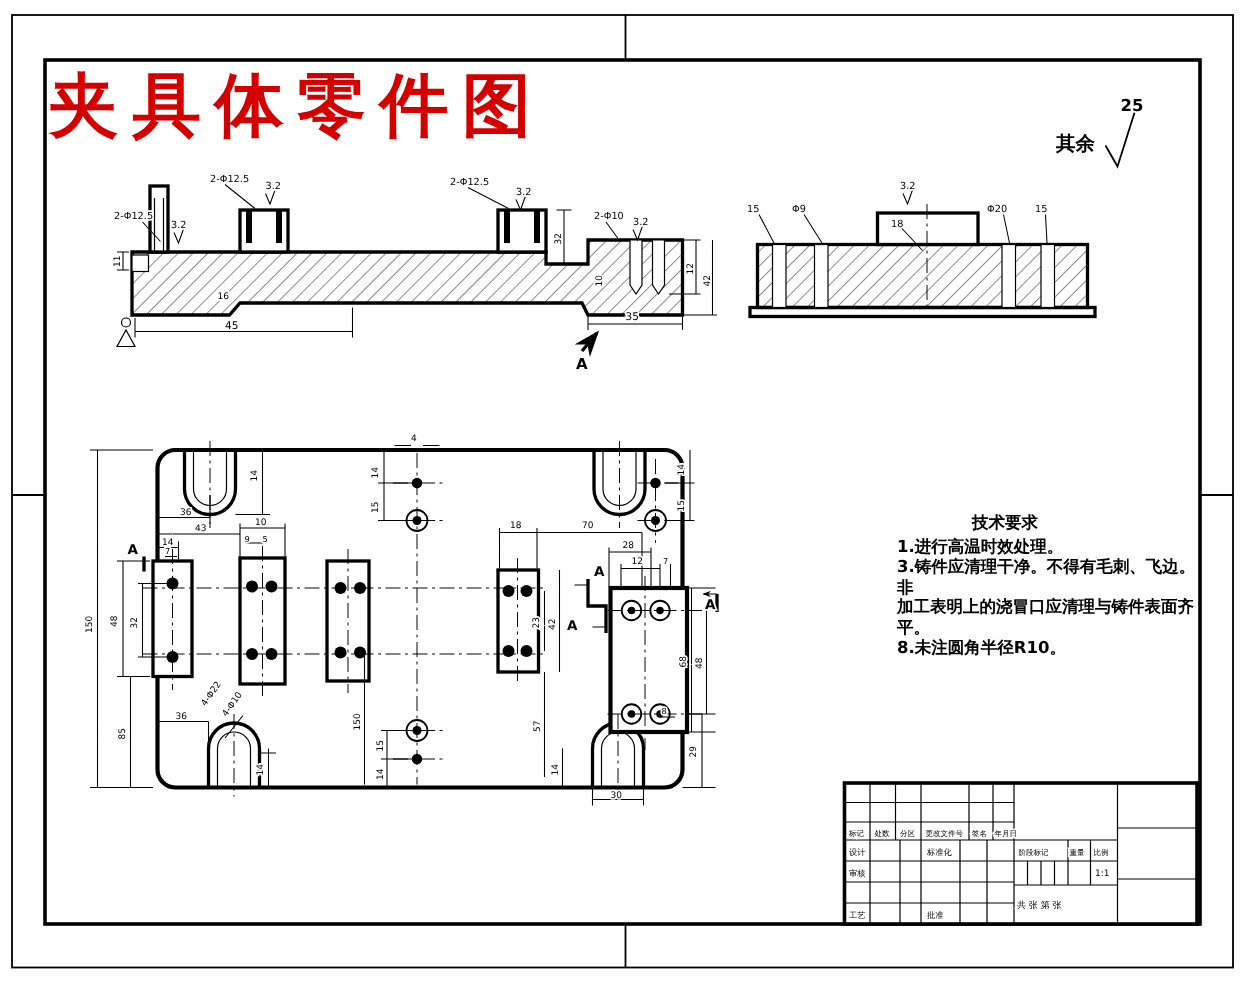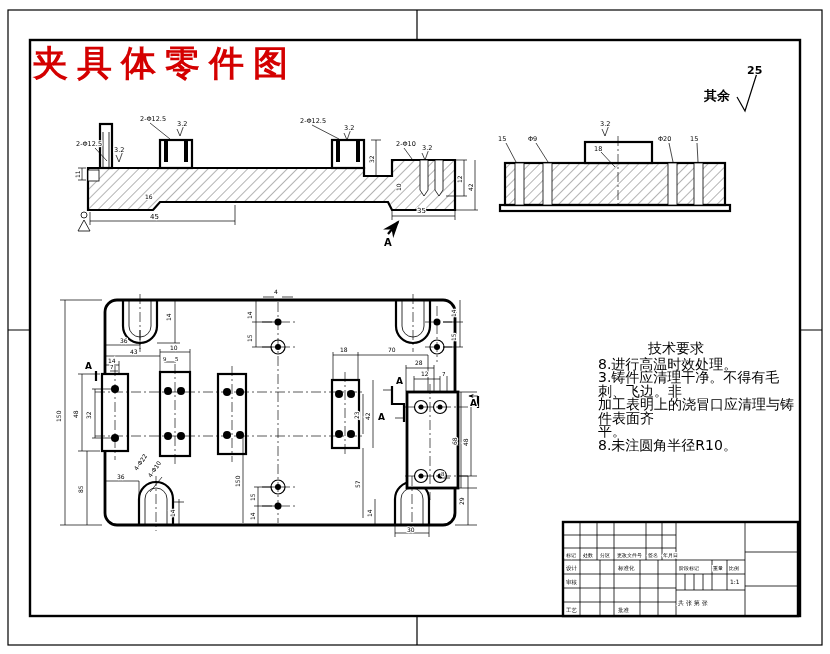--- a/index.html
+++ b/index.html
@@ -11,23 +11,23 @@
   .ln2{fill:none;stroke:#000;stroke-width:2.4;}
   .thick{stroke:#000;stroke-width:2.2;}
   .thick3{stroke:#000;stroke-width:2.8;}
   .dim{fill:none;stroke:#000;stroke-width:0.7;}
   .cl{fill:none;stroke:#000;stroke-width:0.65;stroke-dasharray:10 3 2 3;}
   .wfill{fill:#ffffff;}
   .nofill{fill:none;}
   .hole{fill:#000;}
   svg text{font-family:"DejaVu Sans",sans-serif;fill:#000;paint-order:stroke;stroke:#fff;stroke-width:2.2px;}
   svg text.b{font-weight:bold;}
-  #drawing-title{position:absolute;left:33px;top:40px;font-size:35px;font-weight:bold;
+  #drawing-title{position:absolute;left:33px;top:40px;font-size:46px;font-weight:bold;
         letter-spacing:9px;white-space:nowrap;}
-  #tech{position:absolute;left:598px;top:342px;width:205px;font-size:14px;font-weight:normal;
+  #tech{position:absolute;left:598px;top:342px;width:205px;font-size:11px;font-weight:bold;
         line-height:13.5px;color:#000;}
   #tech .tr-heading{padding-left:50px;margin-bottom:2px;}
 </style>
 </head>
 <body>
 
 <div id="page">
 
 <svg width="830" height="654" viewBox="0 0 830 654">
   <defs>
@@ -217,20 +217,20 @@
         <text x="729" y="570" font-size="5">比例</text>
         <text x="730" y="584" font-size="6">1:1</text>
         <text x="678" y="605" font-size="6">共  张  第  张</text>
       </g>
 </svg>
 
 <div id="drawing-title" style="color: rgb(212, 0, 0);">夹具体零件图</div>
 
 <div id="tech">
   <div class="tr-heading">技术要求</div>
-  <div>8.进行高温时效处理。</div>
+  <div>1.进行高温时效处理。</div>
   <div>3.铸件应清理干净。不得有毛刺、飞边。非</div>
   <div>加工表明上的浇冒口应清理与铸件表面齐</div>
   <div>平。</div>
   <div>8.未注圆角半径R10。</div>
 </div>
 
 </div>
 
 </body></html>

